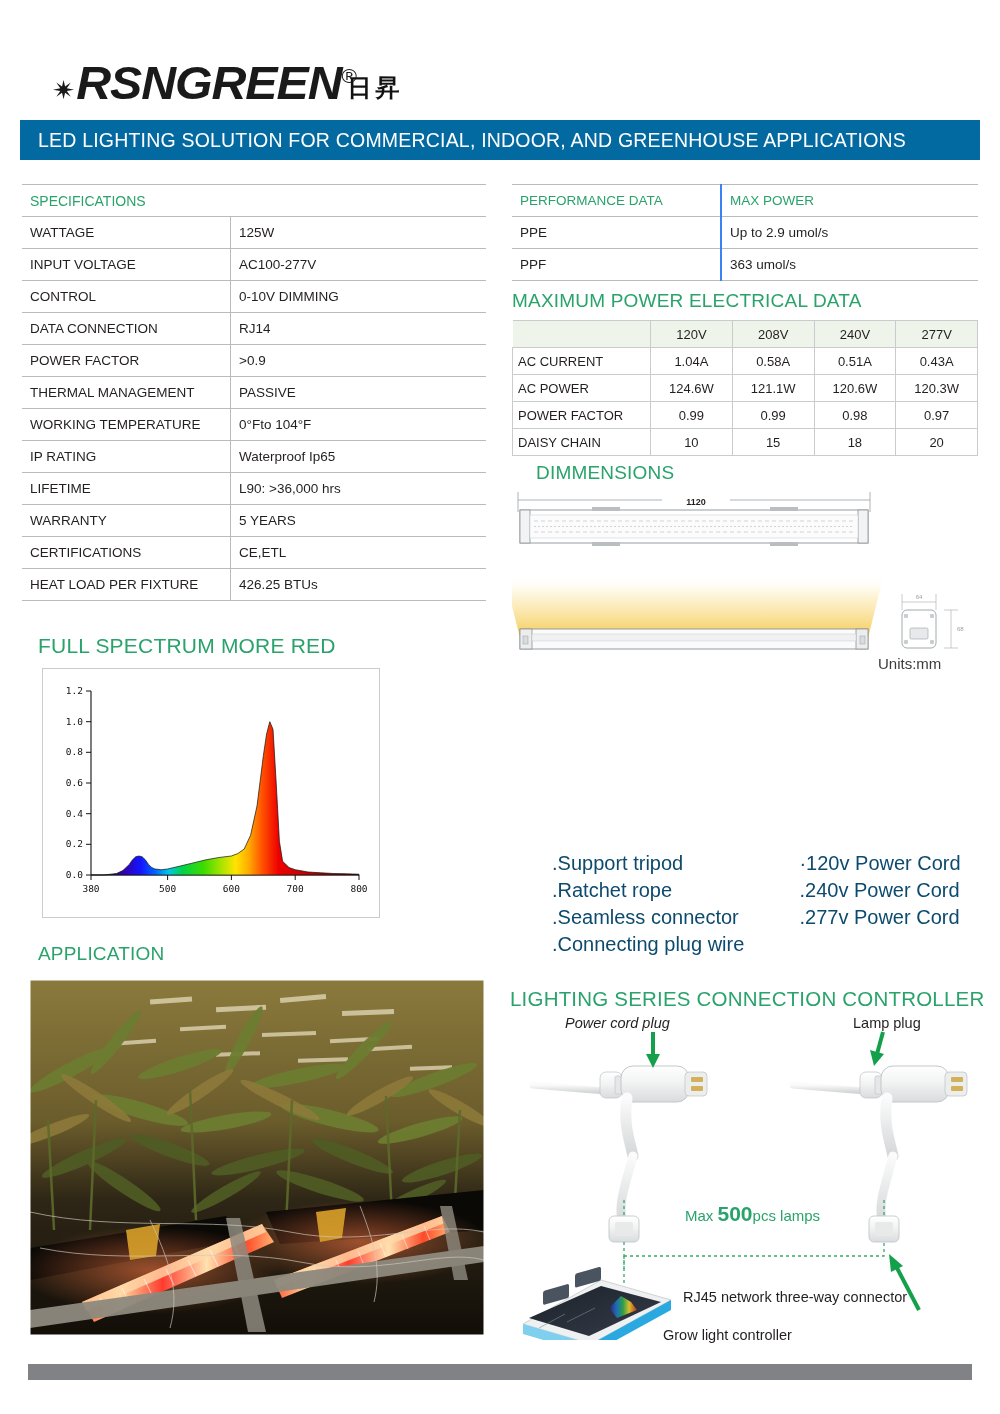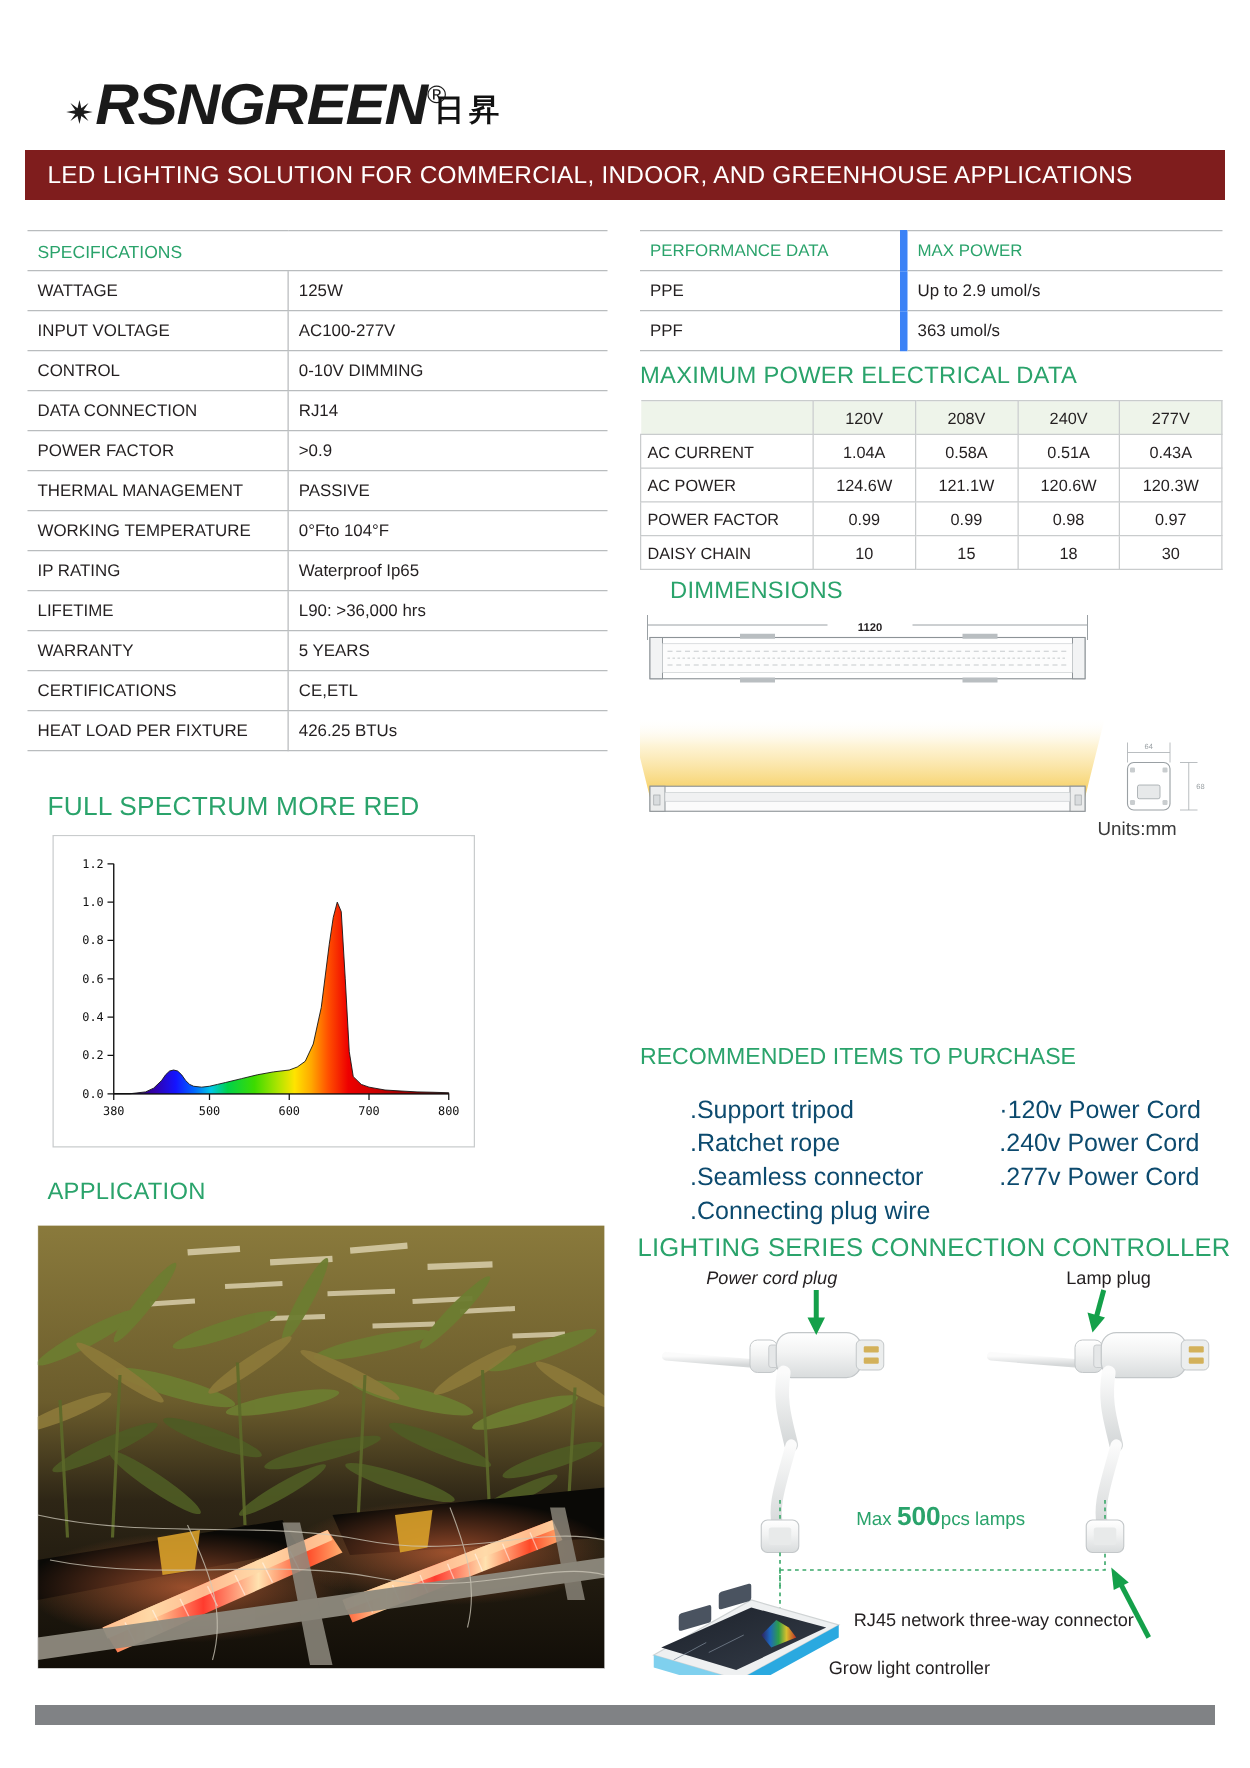--- a/index.html
+++ b/index.html
@@ -16,21 +16,21 @@
   
   .logo-wrap{position:absolute;left:52px;top:36px;height:70px;display:flex;align-items:flex-end;}
   .logo-mark{font-family:"Liberation Sans", sans-serif;font-weight:bold;font-size:46px;
     letter-spacing:-1px;font-style:italic;color:#1a1a1a;line-height:1;
     transform:scaleX(1.05);transform-origin:left bottom;}
   .logo-star{display:inline-block;width:22px;height:22px;position:relative;top:2px;margin-right:1px;}
   .logo-reg{font-size:20px;vertical-align:super;font-style:normal;font-weight:normal;}
   .logo-cn{font-size:24px;font-weight:bold;margin-left:6px;letter-spacing:4px;color:#111;position:relative;top:-2px;}
 
   
-  .banner{position:absolute;left:20px;top:120px;width:960px;height:40px;background:#7f1d1d;
+  .banner{position:absolute;left:20px;top:120px;width:960px;height:40px;background:#0369a1;
     display:flex;align-items:center;}
   .banner span{color:#ffffff;font-size:19.5px;letter-spacing:.2px;padding-left:18px;white-space:nowrap;}
 
   
   .footerbar{position:absolute;left:28px;top:1364px;width:944px;height:16px;background:#808285;}
 
   
   .sec-title{color:#2aa36b;font-size:19px;letter-spacing:.2px;}
 
   
@@ -38,21 +38,21 @@
   .spec td{border-bottom:1px solid #b9bcbe;font-size:13.5px;padding:6px 0 6px 8px;height:19px;
     vertical-align:middle;color:#231f20;}
   .spec tr:first-child td{border-top:1px solid #b9bcbe;}
   .spec td.k{width:200px;border-right:1px solid #b9bcbe;}
   .spec td.head{color:#2aa36b;font-size:14px;border-right:none;padding-left:8px;}
 
   
   .perf{position:absolute;left:512px;top:184px;width:466px;border-collapse:collapse;}
   .perf td{border-bottom:1px solid #b9bcbe;font-size:13.5px;padding:6px 0 6px 8px;height:19px;color:#231f20;}
   .perf tr:first-child td{border-top:1px solid #b9bcbe;}
-  .perf td.k{width:200px;border-right:6px solid #3b82f6;}
+  .perf td.k{width:200px;border-right:2px solid #3b82f6;}
   .perf td.head{color:#2aa36b;font-size:13.5px;}
 
   
   .elec-title{position:absolute;left:512px;top:290px;}
   .elec{position:absolute;left:512px;top:320px;width:466px;border-collapse:collapse;}
   .elec td,.elec th{border:1px solid #c9cccd;font-size:13px;text-align:center;height:20px;
     padding:3px 2px;font-weight:normal;color:#231f20;}
   .elec .rowhead{text-align:left;padding-left:5px;width:130px;}
   .elec thead td{background:#eef4ea;}
   .elec thead td.blank{background:#eef4ea;border-left:none;}
@@ -218,21 +218,21 @@
         <td>0.99</td>
         <td>0.99</td>
         <td>0.98</td>
         <td>0.97</td>
       </tr>
       <tr>
         <td class="rowhead">DAISY CHAIN</td>
         <td>10</td>
         <td>15</td>
         <td>18</td>
-        <td>30</td>
+        <td>20</td>
       </tr>
     </tbody>
   </table>
 
   <div class="sec-title dim-title">DIMMENSIONS</div>
   <div class="dimbox">
     <svg width="466" height="170" viewBox="0 0 466 170">
       <defs>
         <linearGradient id="glow" x1="0" y1="0" x2="0" y2="1">
           <stop offset="0%" stop-color="#ffffff" stop-opacity="0"></stop>
@@ -297,21 +297,20 @@
           <rect x="392" y="154" width="4" height="4" rx="1"></rect>
             <rect x="418" y="154" width="4" height="4" rx="1"></rect>
         </g>
       </g>
     </svg>
   </div>
   <div class="dim-units">Units:mm</div>
 
 
   <div class="rec">
-    <div class="h">RECOMMENDED ITEMS TO PURCHASE</div>
     <div class="cols">
       <ul class="c1">
         <li>.Support tripod</li>
         <li>.Ratchet rope</li>
         <li>.Seamless connector</li>
         <li>.Connecting plug wire</li>
       </ul>
       <ul class="c2">
         <li>·120v Power Cord</li>
         <li>.240v Power Cord</li>

